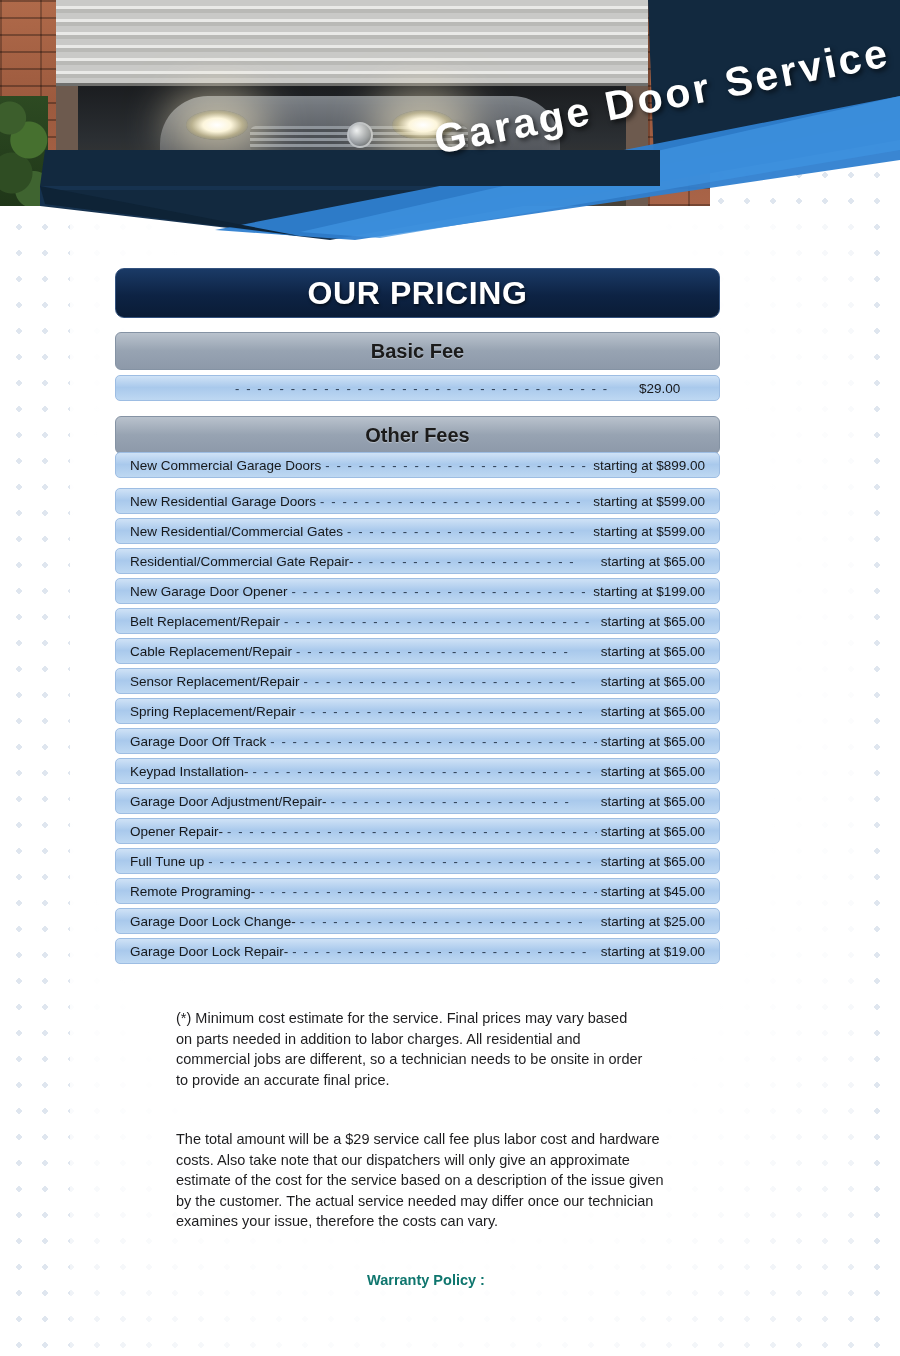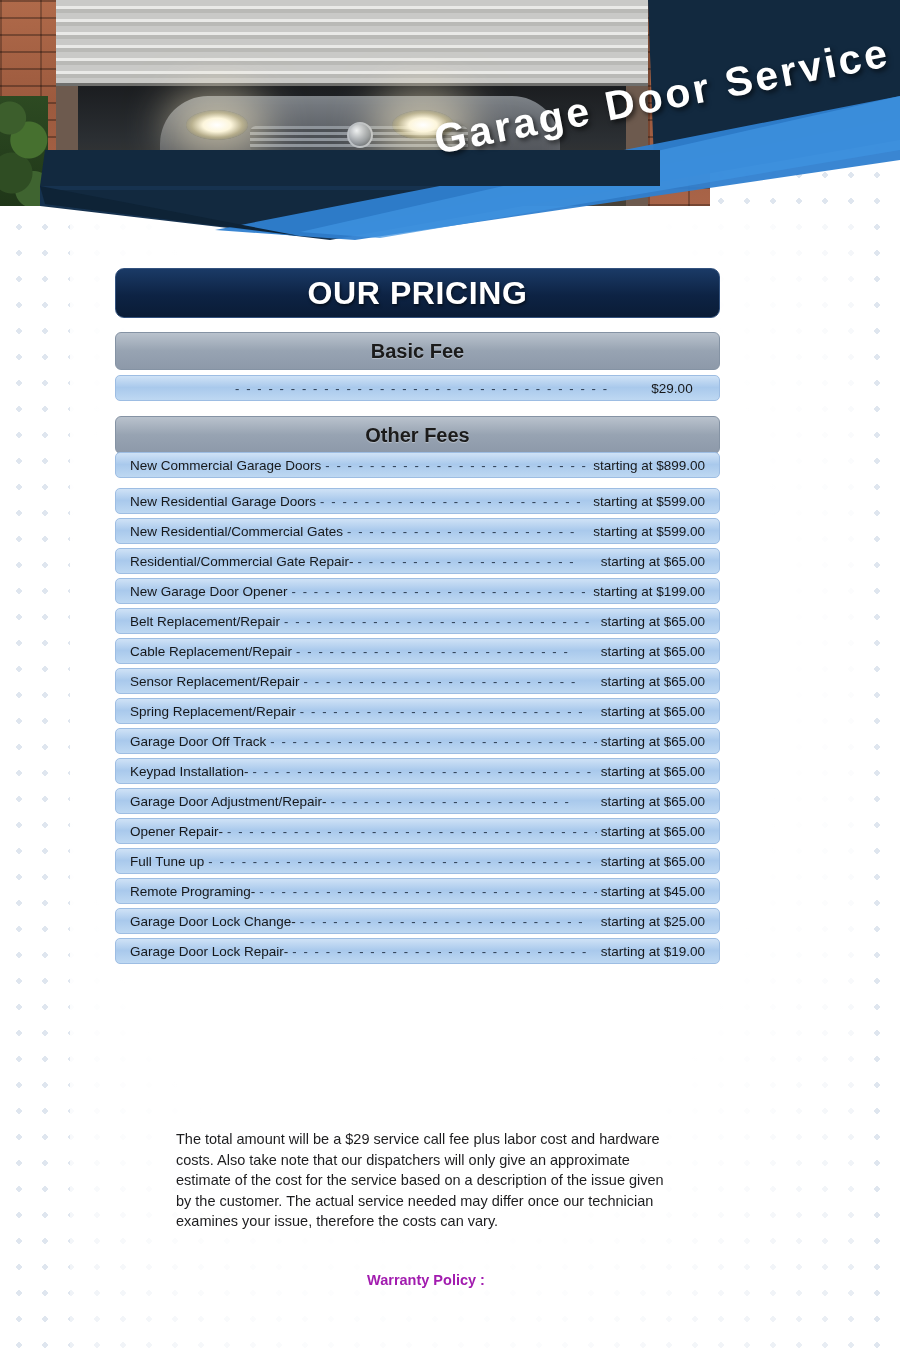--- a/index.html
+++ b/index.html
@@ -186,41 +186,41 @@
   .row .label { flex: 0 0 auto; }
   .row .dots {
     flex: 1 1 auto;
     margin: 0 4px;
     overflow: hidden;
     color: #2c3d52;
     letter-spacing: 1.6px;
     font-size: 13px;
     line-height: 1;
   }
-  .row .price { flex: 0 0 auto; text-align: center; }
+  .row .price { flex: 0 0 auto; text-align: left; }
 
   .basic-row .label { padding-right: 2px; margin-top: 35px; }
   .basic-row .price { min-width: 66px; }
 
   
   .note-block {
     position: absolute;
     font-size: 14.5px;
     color: #1d1d1f;
     line-height: 1.42;
   }
   #note-asterisk { left: 176px; top: 1008px; width: 470px; }
   #please-note-title {
     position: absolute; left: 176px; top: 1110px; width: 500px;
     font-size: 14.5px; font-weight: bold; color: #e01b1b; text-align: center;
   }
   #note-total { left: 176px; top: 1129px; width: 502px; }
   #warranty-title {
     position: absolute; left: 176px; top: 1272px; width: 500px;
-    font-size: 14.5px; font-weight: bold; color: #a21caf; text-align: center;
+    font-size: 14.5px; font-weight: bold; color: #0f766e; text-align: center;
   }
   #note-warranty { left: 176px; top: 1291px; width: 520px; }
 </style>
 </head>
 <body>
 
 <div class="bg-dots"></div>
 <div class="bg-white-center"></div>
 
 <div class="header">
@@ -343,16 +343,17 @@
     <span class="label">Garage Door Lock Change-</span>
     <span class="dots">- - - - - - - - - - - - - - - - - - - - - - - - - -</span>
     <span class="price">starting at $25.00</span>
   </div>
   <div class="row" style="top:938px">
     <span class="label">Garage Door Lock Repair-</span>
     <span class="dots">- - - - - - - - - - - - - - - - - - - - - - - - - - -</span>
     <span class="price">starting at $19.00</span>
   </div>
 
+  <div class="note-block" id="note-asterisk">(*) Minimum cost estimate for the service. Final prices may vary based on parts needed in addition to labor charges. All residential and commercial jobs are different, so a technician needs to be onsite in order to provide an accurate final price.</div>
   <div class="note-block" id="note-total">The total amount will be a $29 service call fee plus labor cost and hardware costs. Also take note that our dispatchers will only give an approximate estimate of the cost for the service based on a description of the issue given by the customer. The actual service needed may differ once our technician examines your issue, therefore the costs can vary.</div>
   <div id="warranty-title">Warranty Policy :</div>
 
 </div>
 
 </body></html>

